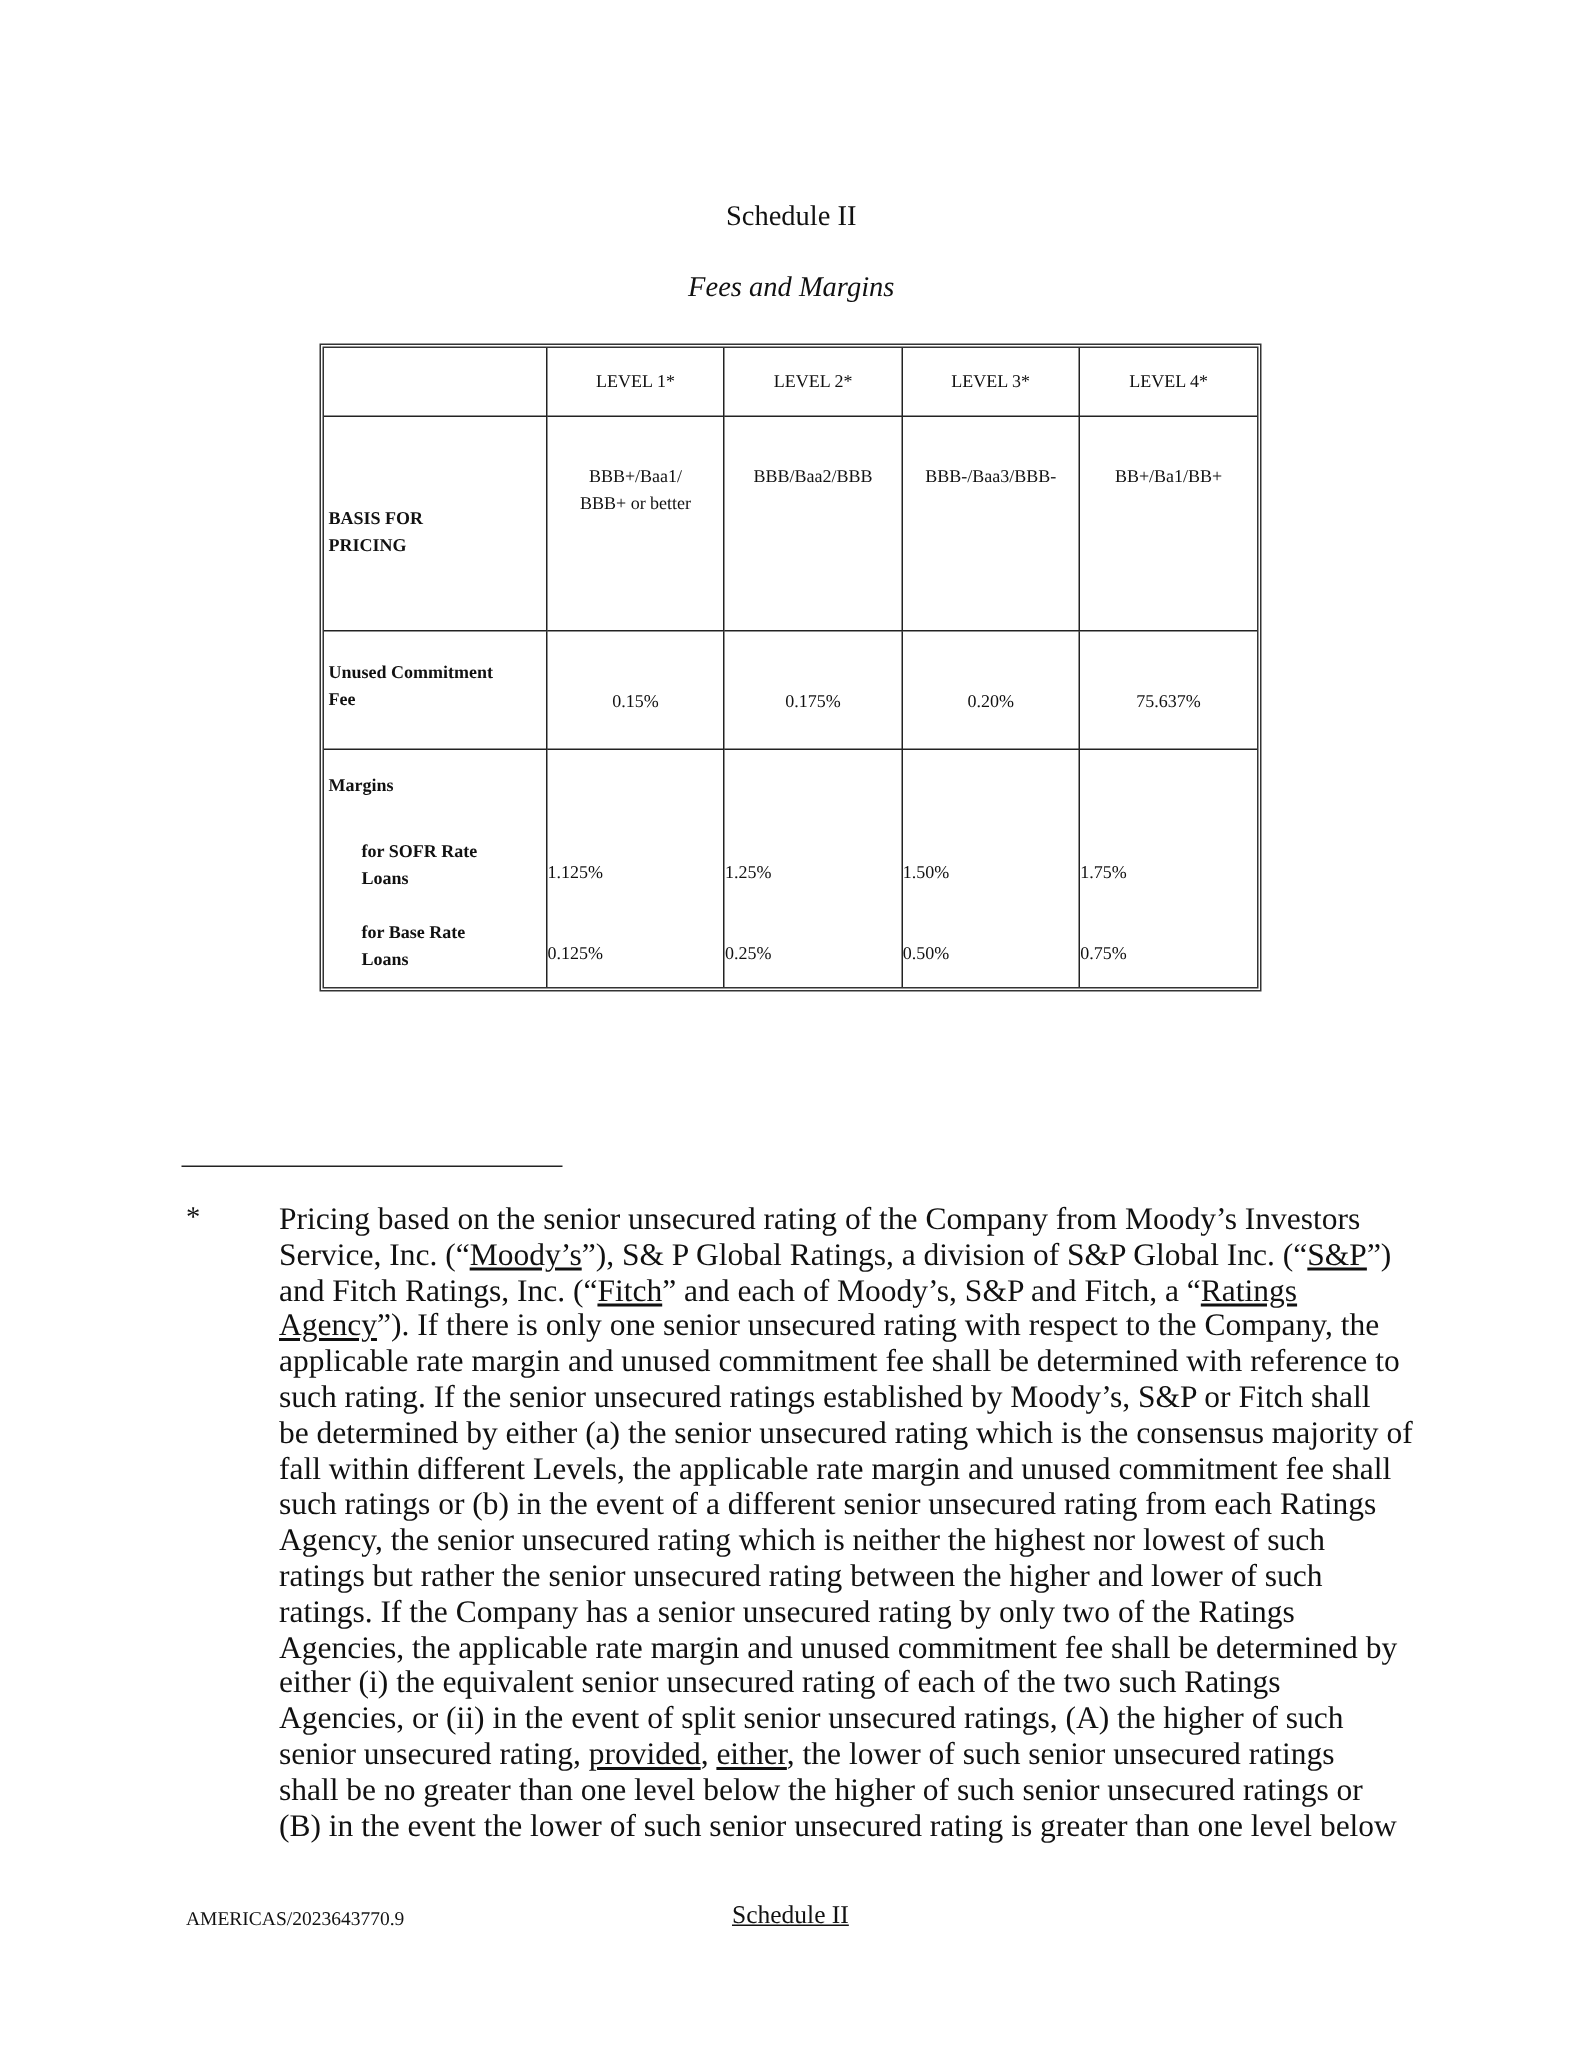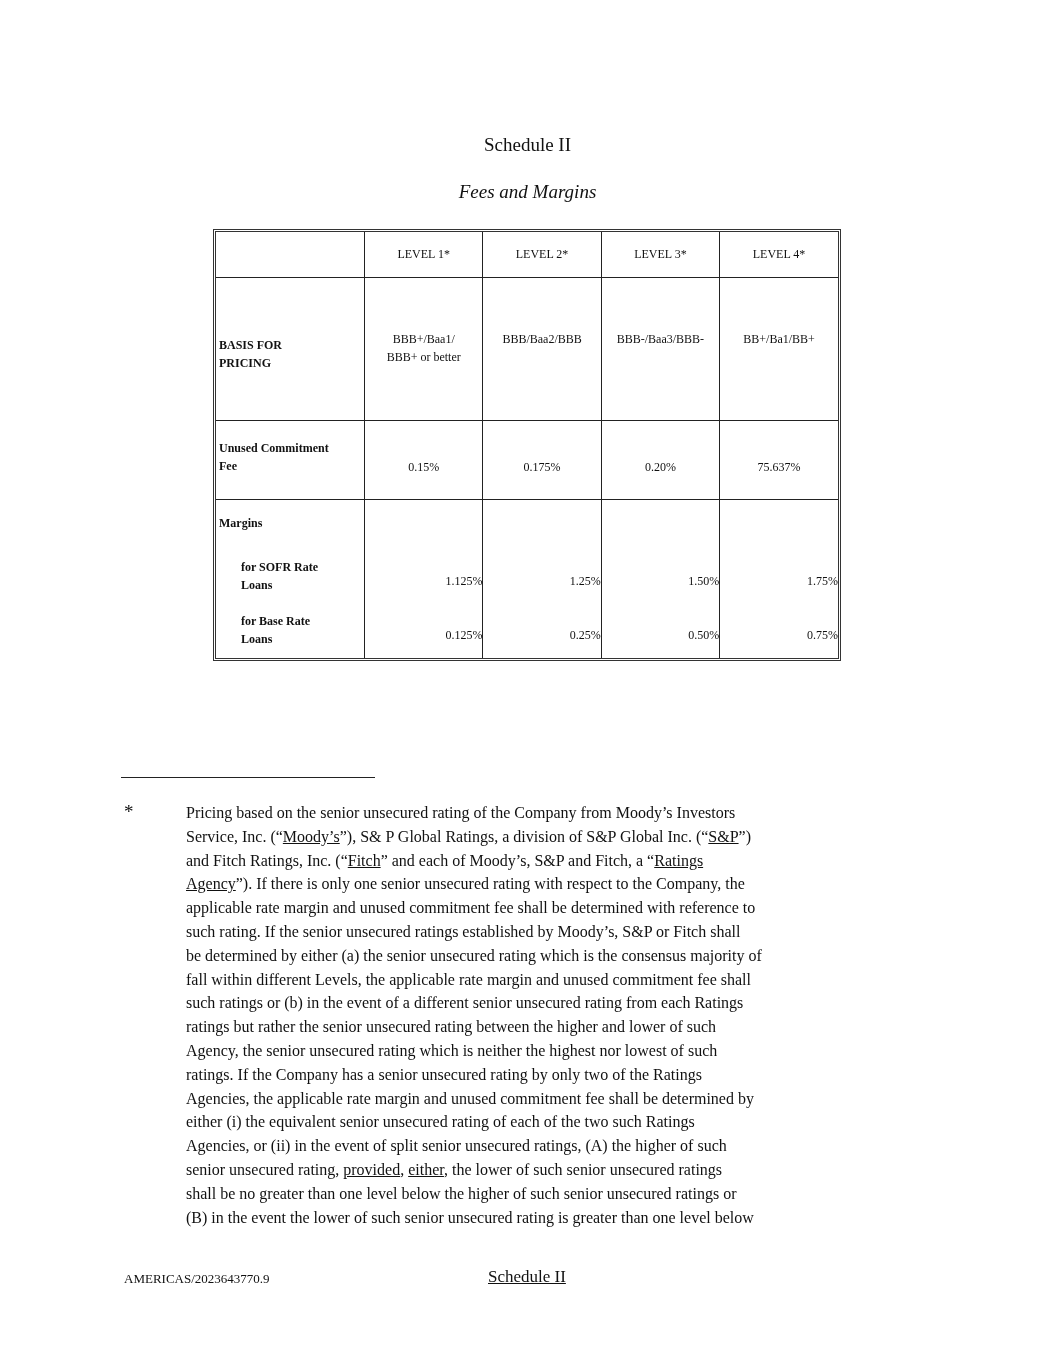--- a/index.html
+++ b/index.html
@@ -10,37 +10,37 @@
 
   .tbl-wrap { position: absolute; left: 213px; top: 229px; width: 628px; height: 432px; border: 3px double #333; box-sizing: border-box; }
   table.fees { border-collapse: collapse; width: 100%; height: 100%; table-layout: fixed; font-size: 12px; }
   table.fees td { border: 1.5px solid #222; padding: 0 3px; vertical-align: middle; text-align: center; }
   table.fees tr:first-child td { border-top: none; }
   table.fees tr:last-child td { border-bottom: none; }
   table.fees td:first-child { border-left: none; text-align: left; font-weight: bold; width: 142px; }
   table.fees td:last-child { border-right: none; }
   .r-head { height: 45px; }
   .r-basis { height: 143px; }
-  .r-basis td.val { vertical-align: top; padding-top: 52px; line-height: 18px; }
+  .r-basis td.val { vertical-align: top; padding-top: 30px; line-height: 18px; }
   .r-basis td.lbl { padding-top: 10px; line-height: 18px; }
   .r-fee { height: 79px; }
   .r-fee td.lbl { line-height: 18px; padding-bottom: 6px; }
   .r-fee td.val { padding-top: 16px; }
   .r-marg td { vertical-align: top; position: relative; }
   .marg-lbl { position: absolute; left: 3px; top: 16px; }
   .sub { position: absolute; left: 25px; line-height: 18px; }
   .sub1 { top: 58px; }
   .sub2 { top: 112px; }
-  .mv { position: absolute; left: 0; right: 0; text-align: right; }
+  .mv { position: absolute; left: 0; right: 0; text-align: left; }
   .mv1 { top: 74px; }
   .mv2 { top: 128px; }
 
   .rule { position: absolute; left: 121px; top: 777px; width: 254px; height: 0; border-top: 1.5px solid #222; }
   .fn-mark { position: absolute; left: 124px; top: 801px; font-size: 19px; }
-  .fn-text { position: absolute; left: 186px; top: 801px; width: 750px; font-size: 16px; line-height: 23.8px; }
+  .fn-text { position: absolute; left: 186px; top: 801px; width: 750px; font-size: 21px; line-height: 23.8px; }
   .fn-text .line { display: block; white-space: nowrap; }
   u { text-decoration: underline; }
 
   .footer-left { position: absolute; left: 124px; top: 1271px; font-size: 13px; }
   .footer-center { position: absolute; left: 488px; top: 1267px; font-size: 17px; text-decoration: underline; }
 </style>
 </head>
 <body>
 
 <div class="title" id="t1">Schedule II</div>
@@ -123,22 +123,22 @@
 <div class="fn-text" id="fn-text">
     <span class="line"><span>Pricing based on the senior unsecured rating of the Company from Moody’s Investors</span></span>
     <span class="line"><span>Service, Inc. (“</span><u>Moody’s</u><span>”), S&amp; P Global Ratings, a division of S&amp;P Global Inc. (“</span><u>S&amp;P</u><span>”)</span></span>
     <span class="line"><span>and Fitch Ratings, Inc. (“</span><u>Fitch</u><span>” and each of Moody’s, S&amp;P and Fitch, a “</span><u>Ratings</u></span>
     <span class="line"><u>Agency</u><span>”). If there is only one senior unsecured rating with respect to the Company, the</span></span>
     <span class="line"><span>applicable rate margin and unused commitment fee shall be determined with reference to</span></span>
     <span class="line"><span>such rating. If the senior unsecured ratings established by Moody’s, S&amp;P or Fitch shall</span></span>
     <span class="line"><span>be determined by either (a) the senior unsecured rating which is the consensus majority of</span></span>
     <span class="line"><span>fall within different Levels, the applicable rate margin and unused commitment fee shall</span></span>
     <span class="line"><span>such ratings or (b) in the event of a different senior unsecured rating from each Ratings</span></span>
+    <span class="line"><span>Agency, the senior unsecured rating which is neither the highest nor lowest of such</span></span>
     <span class="line"><span>ratings but rather the senior unsecured rating between the higher and lower of such</span></span>
-    <span class="line"><span>Agency, the senior unsecured rating which is neither the highest nor lowest of such</span></span>
     <span class="line"><span>ratings. If the Company has a senior unsecured rating by only two of the Ratings</span></span>
     <span class="line"><span>Agencies, the applicable rate margin and unused commitment fee shall be determined by</span></span>
     <span class="line"><span>either (i) the equivalent senior unsecured rating of each of the two such Ratings</span></span>
     <span class="line"><span>Agencies, or (ii) in the event of split senior unsecured ratings, (A) the higher of such</span></span>
     <span class="line"><span>senior unsecured rating, </span><u>provided</u><span>, </span><u>either</u><span>, the lower of such senior unsecured ratings</span></span>
     <span class="line"><span>shall be no greater than one level below the higher of such senior unsecured ratings or</span></span>
     <span class="line"><span>(B) in the event the lower of such senior unsecured rating is greater than one level below</span></span>
   </div>
 
 <div class="footer-left">AMERICAS/2023643770.9</div>

